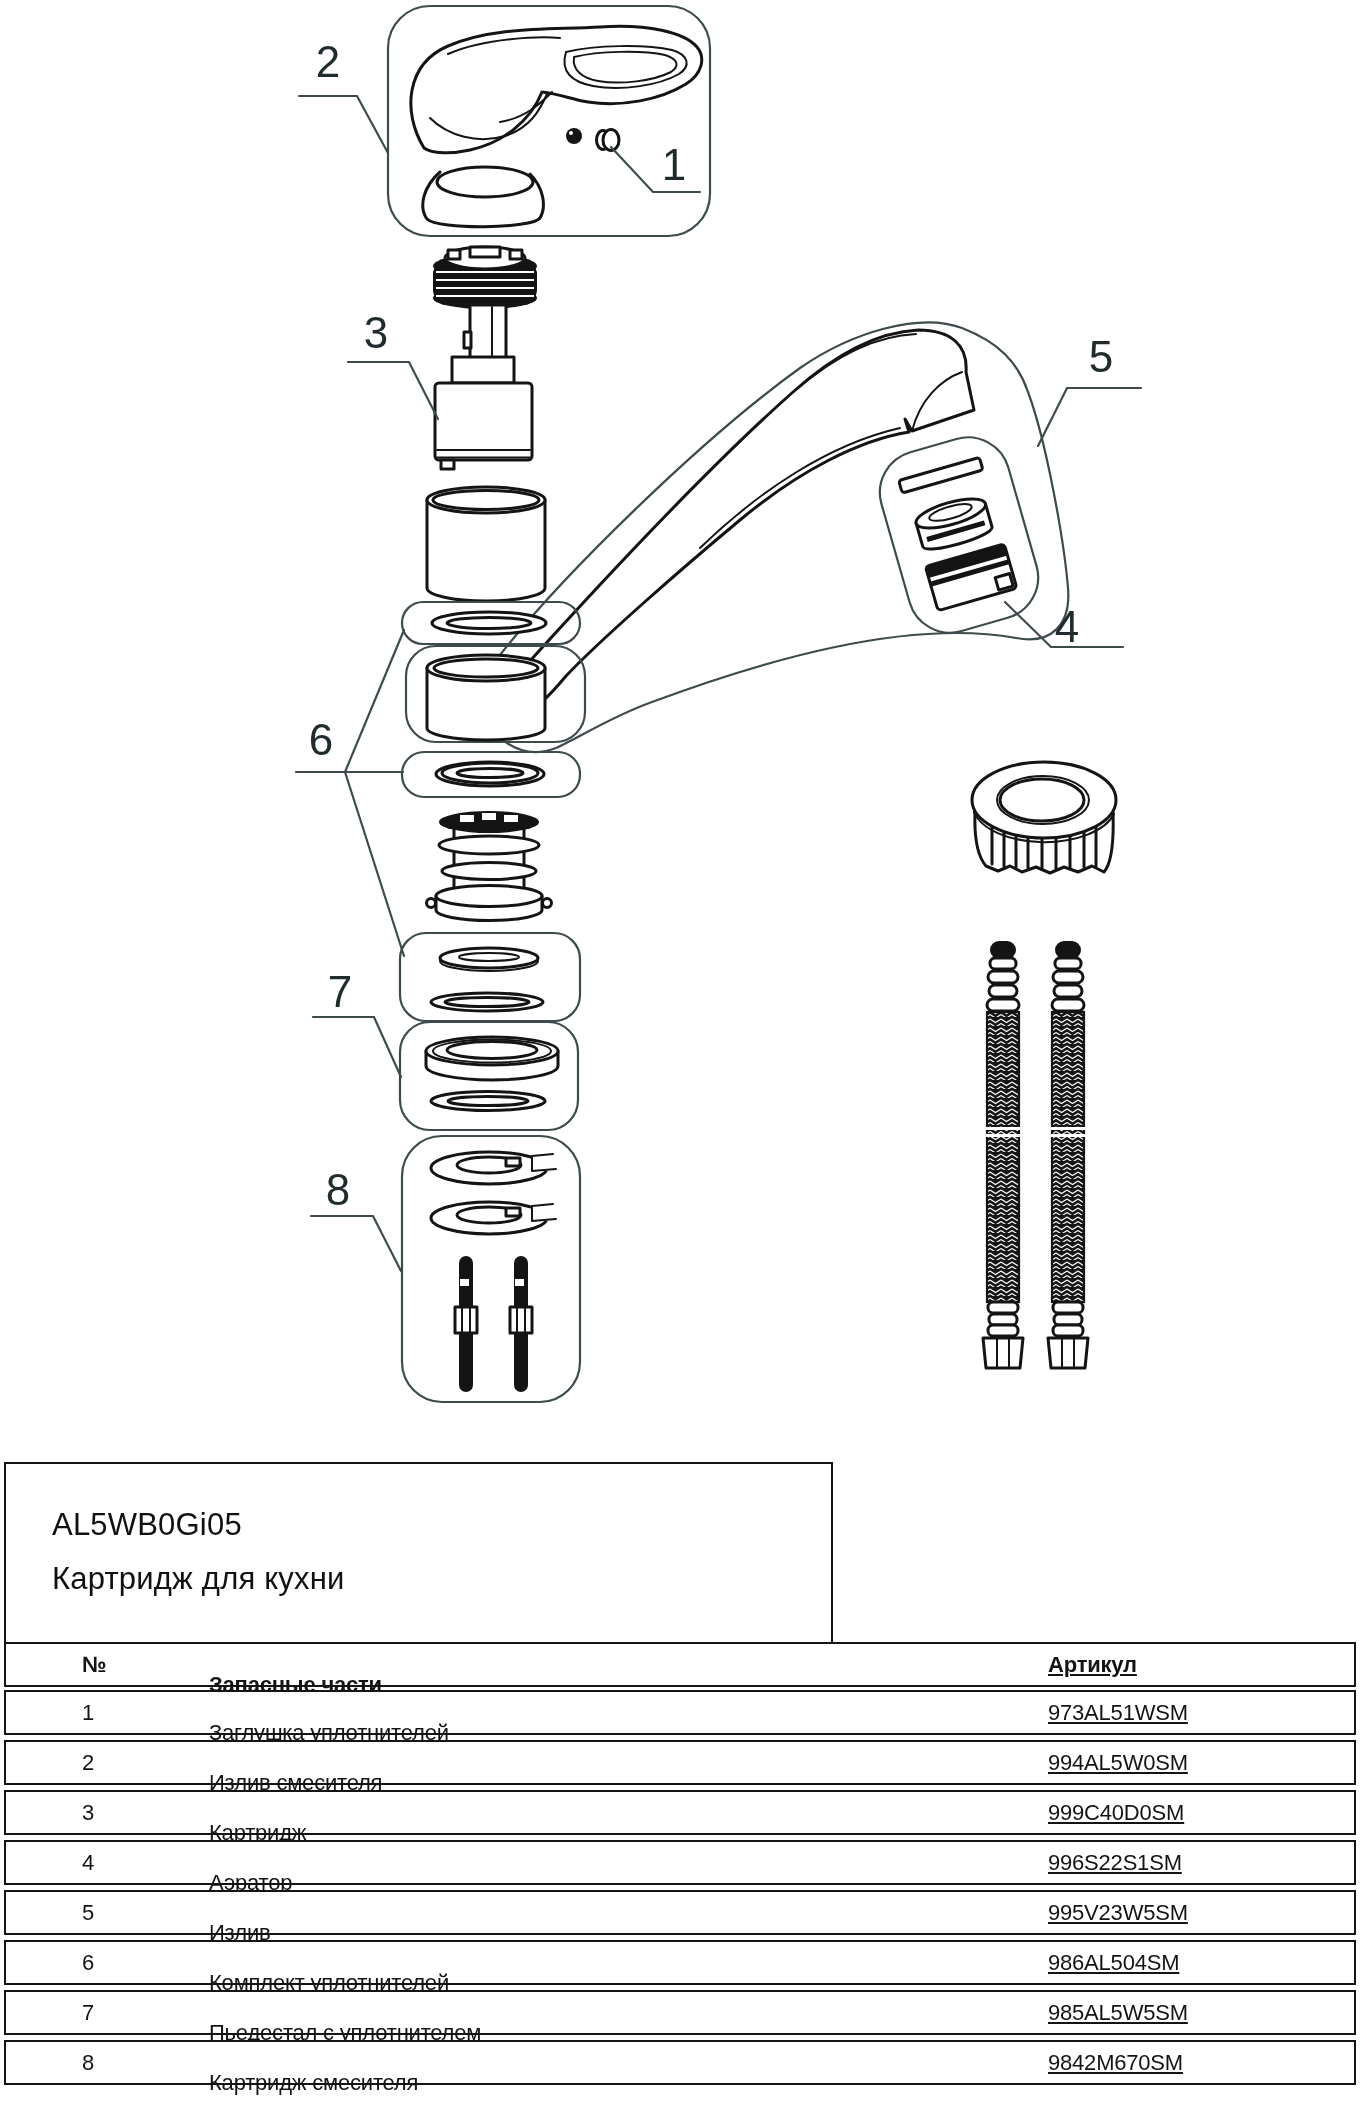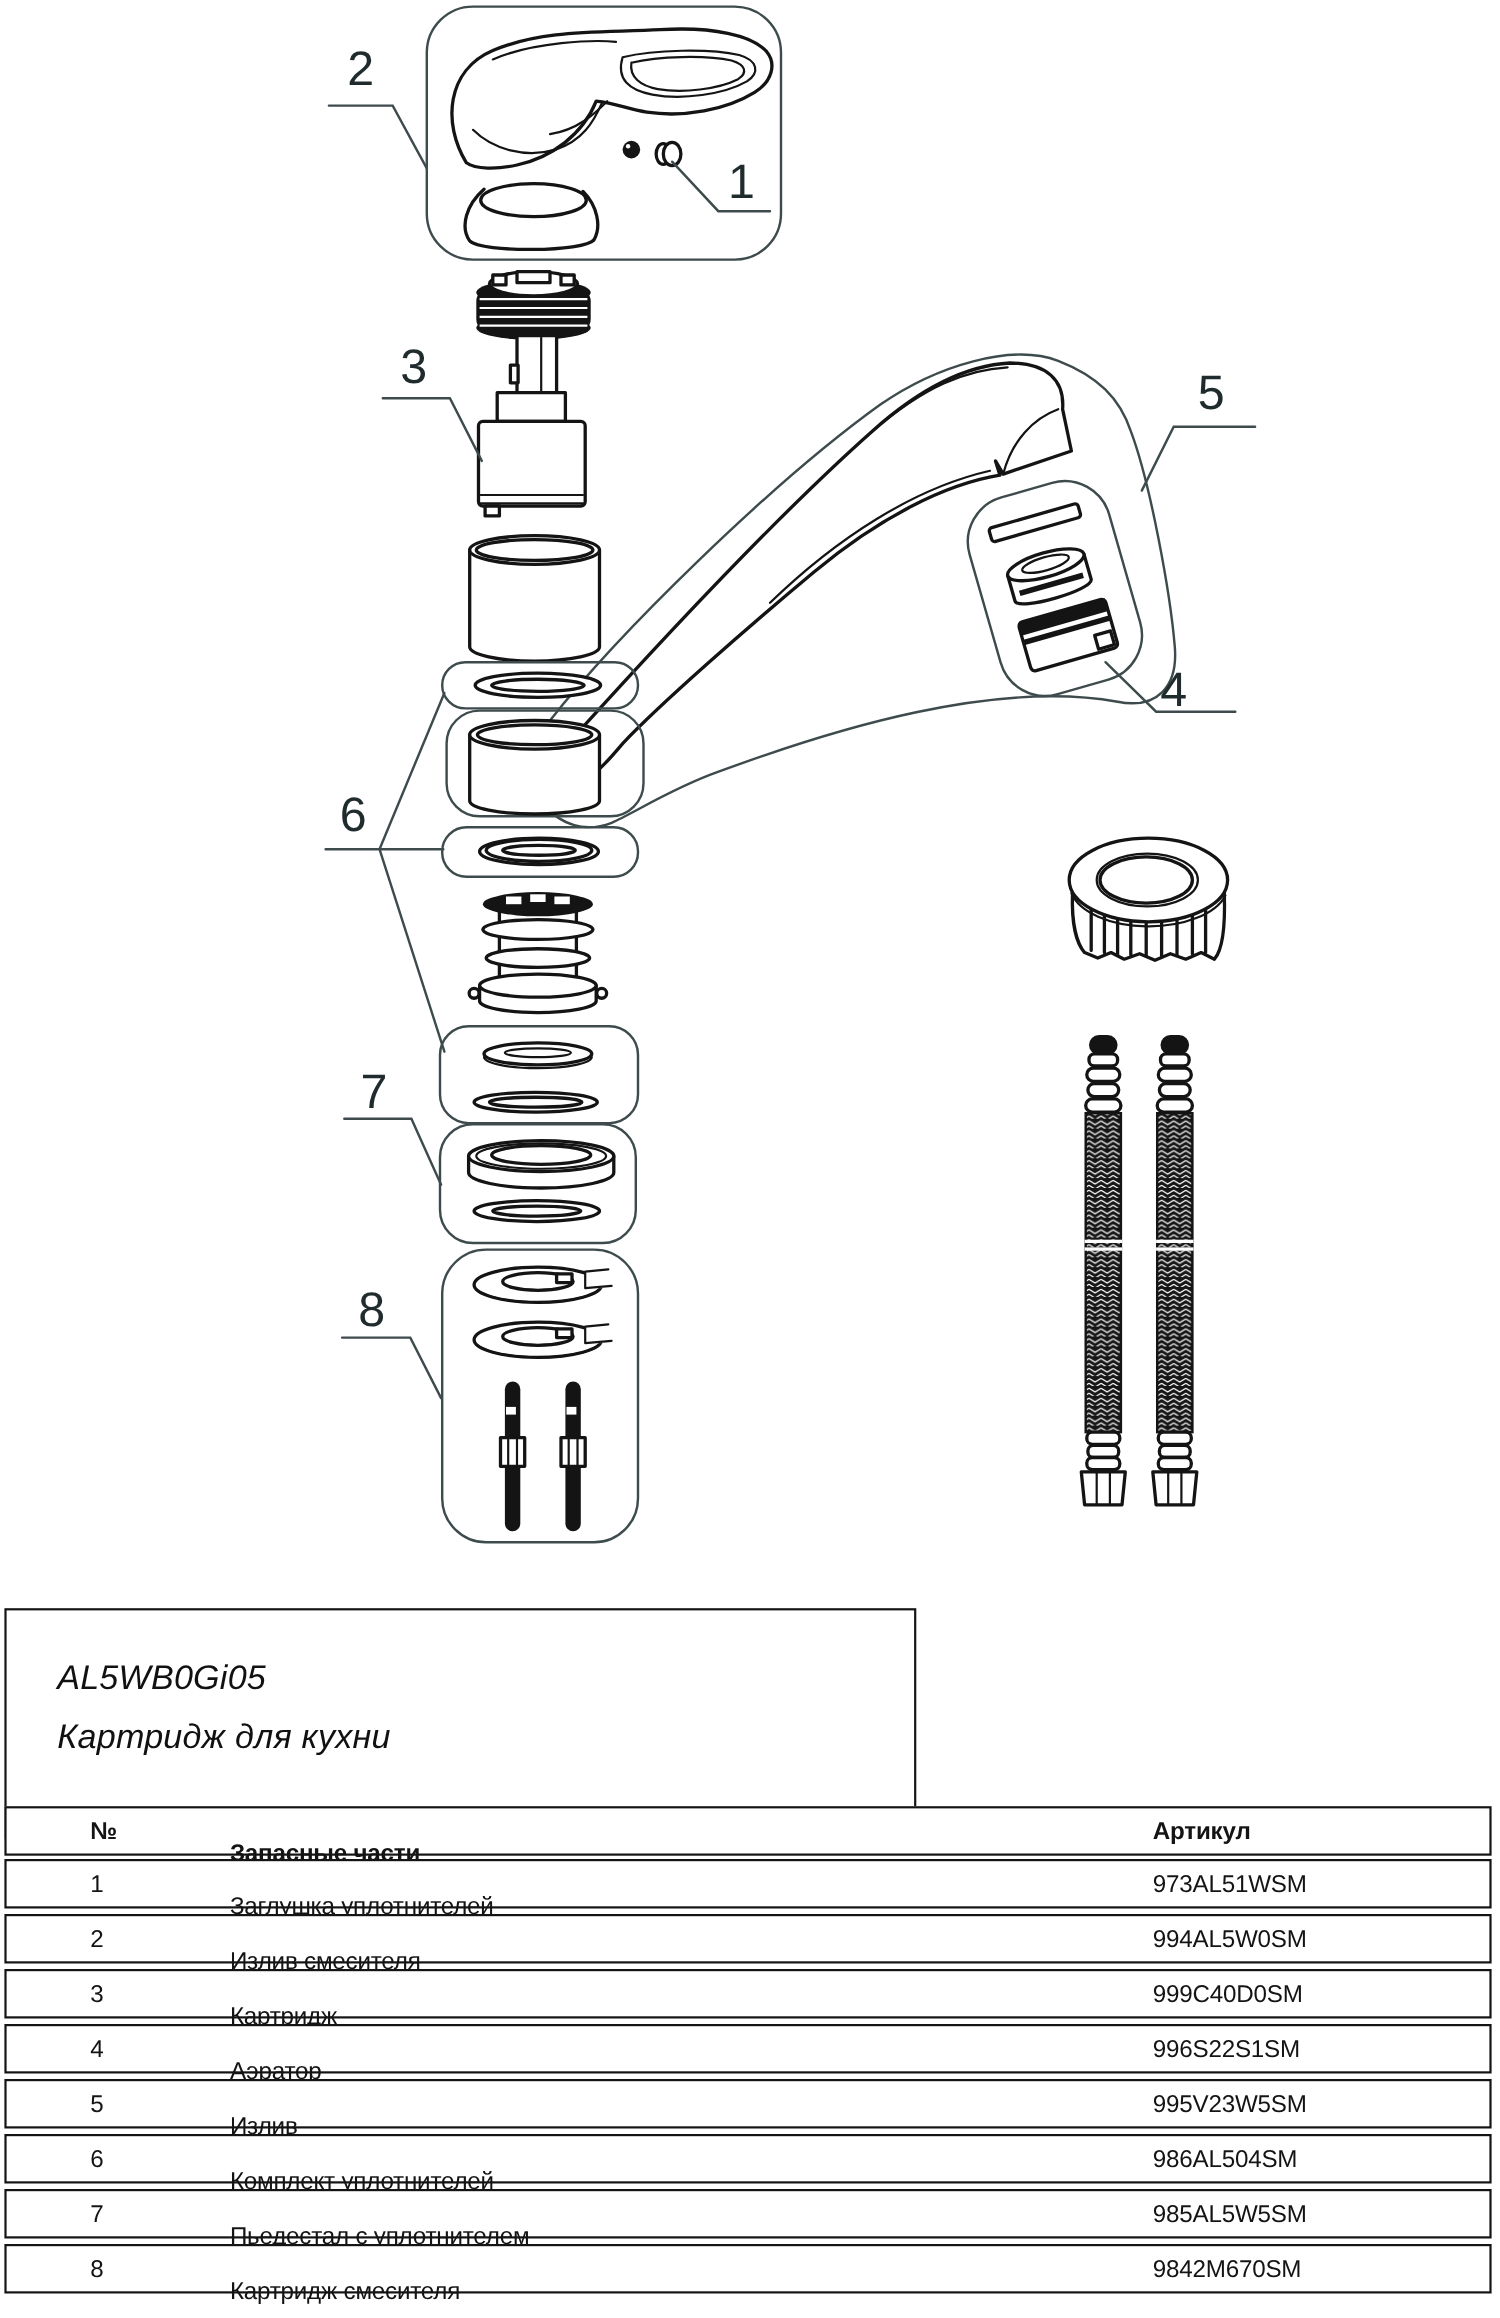--- a/index.html
+++ b/index.html
@@ -7,28 +7,28 @@
         font-family:"Liberation Sans",sans-serif;color:#141414;}
   svg{position:absolute;left:0;top:0;}
   .art{stroke:#141414;fill:none;stroke-width:3;stroke-linecap:round;stroke-linejoin:round;}
   .artf{stroke:#141414;fill:#fff;stroke-width:3;stroke-linecap:round;stroke-linejoin:round;}
   .thin{stroke-width:2;}
   .box{stroke:#3e4b4d;fill:none;stroke-width:2.2;}
   .lead{stroke:#3e4b4d;fill:none;stroke-width:2.2;stroke-linecap:round;}
   .co{font:400 44px "Liberation Sans",sans-serif;fill:#1f2b2c;text-anchor:middle;}
   .titlebox{position:absolute;left:4px;top:1462px;width:779px;height:172px;
             border:2px solid #141414;background:#fff;padding:34px 0 0 46px;box-sizing:content-box;}
-  .titlebox .code,.titlebox .pname{font-size:31px;line-height:54px;color:#111;letter-spacing:.2px;font-style:italic;}
+  .titlebox .code,.titlebox .pname{font-size:31px;line-height:54px;color:#111;letter-spacing:.2px;}
   .thead,.trow{position:absolute;left:4px;width:1352px;height:45px;border:2px solid #141414;
                background:#fff;box-sizing:border-box;}
   .thead{top:1642px;font-weight:700;}
   .cell{position:absolute;top:50%;transform:translateY(-50%);font-size:22px;letter-spacing:-0.2px;white-space:nowrap;}
   .c-num{left:76px;}
   .c-part{left:203px;margin-top:20px;}
-  .c-art{left:1042px;}
+  .c-art{left:1042px;text-decoration:underline;}
 </style>
 </head>
 <body>
 
 <div class="page">
 
   <svg width="1364" height="1460" viewBox="0 0 1364 1460">
     <defs>
       <pattern id="braid" width="11" height="9" patternUnits="userSpaceOnUse">
         <rect width="11" height="9" fill="#161616"></rect>

